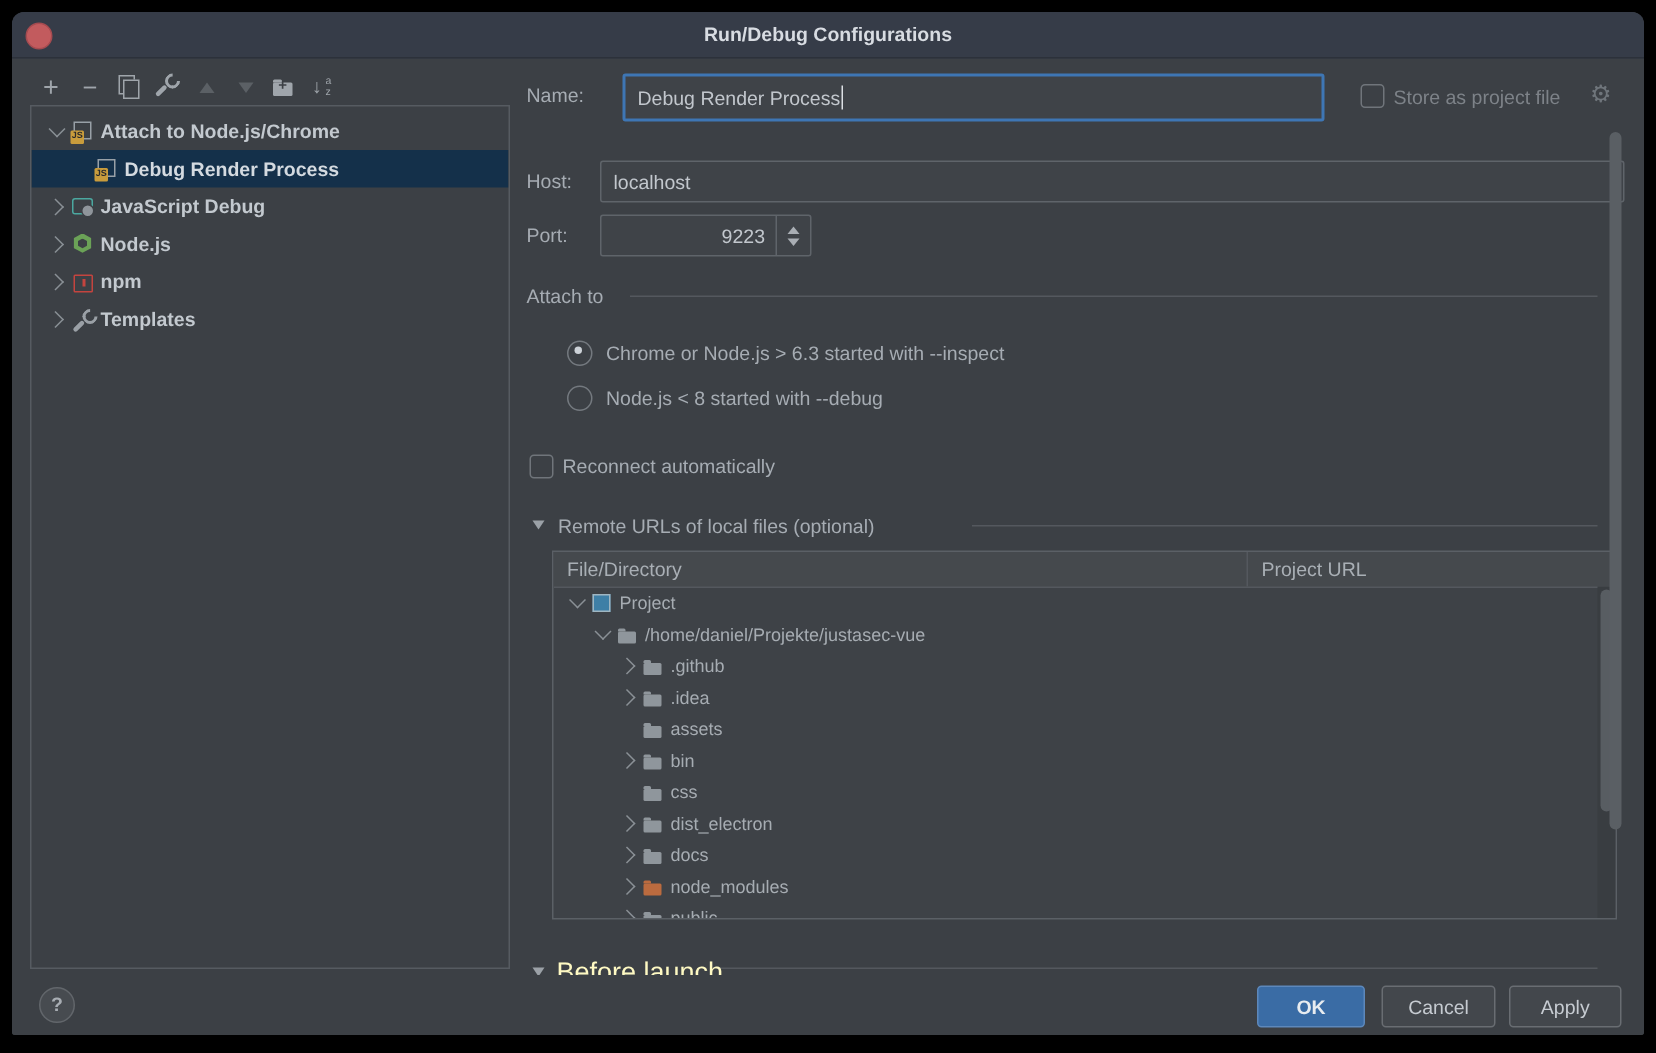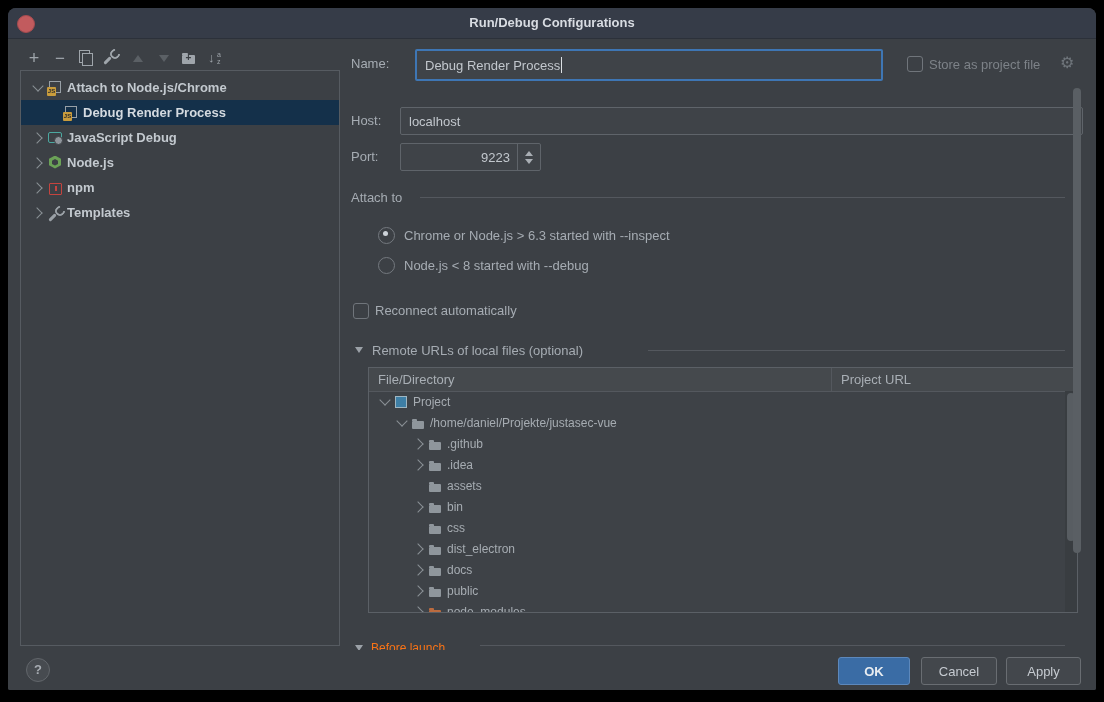--- a/index.html
+++ b/index.html
@@ -121,21 +121,21 @@
             border:1px solid #62666b;color:#a8adb3;font-size:13px;font-weight:bold;text-align:center;line-height:21px;cursor:pointer;}
   .btn{position:absolute;top:7px;height:26px;border-radius:3px;font-size:13px;display:flex;align-items:center;
        justify-content:center;cursor:pointer;}
   .btn-ok{left:830px;width:70px;background:#3a6ca5;border:1px solid #5d88bb;color:#e8ecf0;font-weight:bold;}
   .btn-cancel{left:913px;width:74px;background:#43474c;border:1px solid #696d72;color:#c6cbd1;}
   .btn-apply{left:998px;width:73px;background:#43474c;border:1px solid #696d72;color:#c6cbd1;}
 
   .before-launch{position:absolute;left:347px;top:630px;height:20px;display:flex;align-items:center;z-index:1;}
   .before-launch .tri{width:0;height:0;border-left:4.5px solid transparent;border-right:4.5px solid transparent;
                       border-top:6px solid #9ba1a7;margin-right:8px;}
-  .before-launch span{color:#f97316;font-size:12px;}
+  .before-launch span{color:#fef9c3;font-size:18px;}
 </style>
 </head>
 <body>
 
 <div class="screen">
   <div class="window">
 
     <div class="titlebar">
       <span class="close-btn"></span>
       <span class="title">Run/Debug Configurations</span>
@@ -300,29 +300,29 @@
             <span class="chevslot">
               <i class="chev right"></i>
             </span>
             <span class="ic ic-folder"></span>
             <span>docs</span>
           </div>
           <div class="file-row" style="padding-left: 41px;">
             <span class="chevslot">
               <i class="chev right"></i>
             </span>
-            <span class="ic ic-folder"></span>
-            <span>public</span>
-          </div>
-          <div class="file-row" style="padding-left: 41px;">
-            <span class="chevslot">
-              <i class="chev right"></i>
-            </span>
             <span class="ic ic-folder-excluded"></span>
             <span>node_modules</span>
+          </div>
+          <div class="file-row" style="padding-left: 41px;">
+            <span class="chevslot">
+              <i class="chev right"></i>
+            </span>
+            <span class="ic ic-folder"></span>
+            <span>public</span>
           </div>
         </div>
       <div class="tbl-track"></div>
       <div class="tbl-thumb"></div>
     </div>
 
     <div class="before-launch">
       <span class="tri"></span>
       <span>Before launch</span>
     </div>

